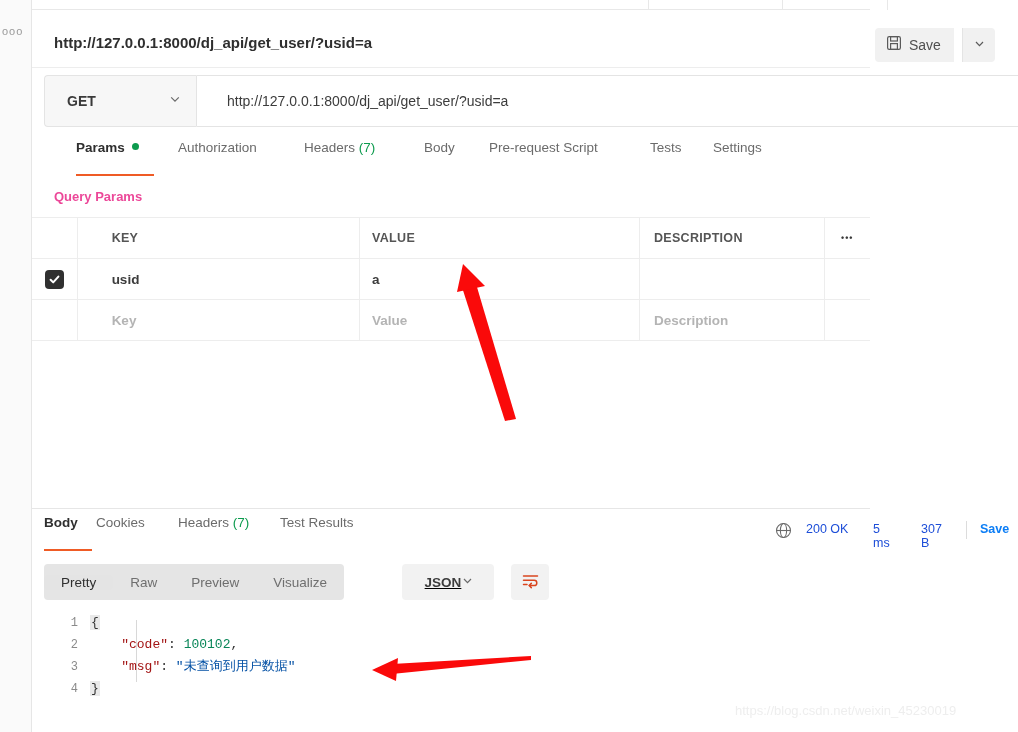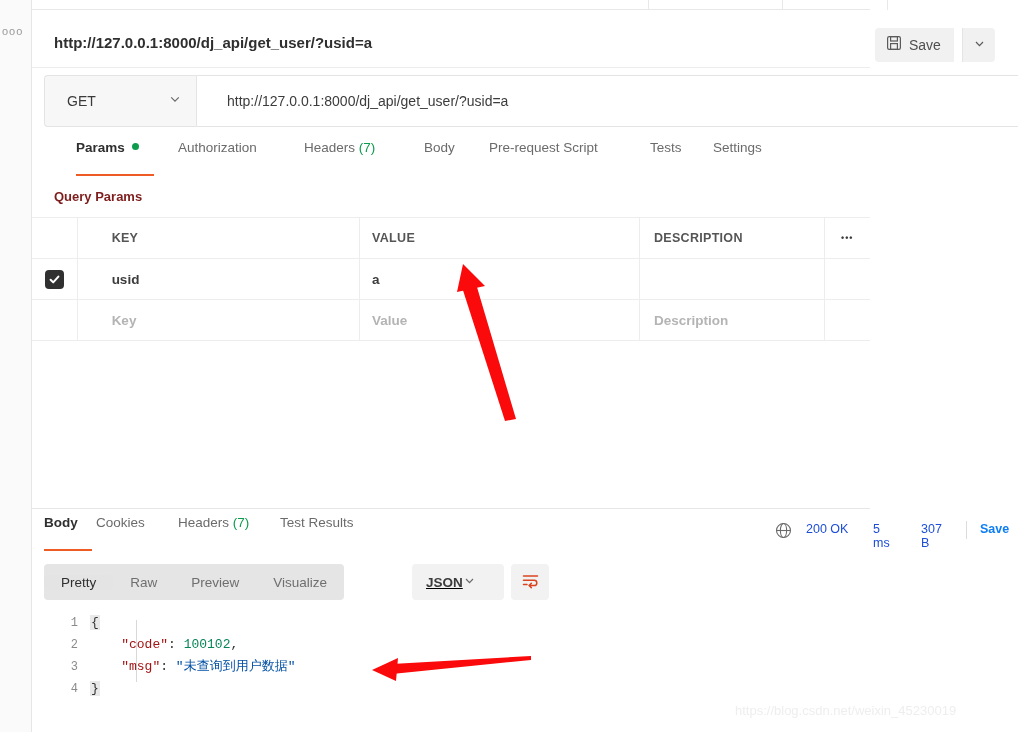--- a/index.html
+++ b/index.html
@@ -56,21 +56,21 @@
     display:flex; align-items:center; justify-content:center; cursor:pointer;
   }
 
   
   .urlbar { position:absolute; left:32px; top:75px; right:0; height:52px; }
   .method-box {
     position:absolute; left:12px; top:0; width:152px; height:52px;
     background:#f7f7f7; border:1px solid #e4e4e4; border-right:none;
     border-radius:4px 0 0 4px; display:flex; align-items:center;
   }
-  .method-box .m { margin-left:22px; font-size:14px; font-weight:normal; color:#3a3a3a; }
+  .method-box .m { margin-left:22px; font-size:14px; font-weight:bold; color:#3a3a3a; }
   .method-box .cv { position:absolute; right:14px; }
   .url-box {
     position:absolute; left:164px; top:0; width:826px; height:52px;
     background:#fff; border:1px solid #e4e4e4; border-radius:0 4px 4px 0;
     display:flex; align-items:center;
   }
   .url-box .u { margin-left:30px; font-size:14px; color:#3c3c3c; }
 
   
   .req-tabs {
@@ -86,21 +86,21 @@
   }
   .greendot {
     display:inline-block; width:7px; height:7px; border-radius:50%;
     background:#0d9b4e; margin-left:7px; vertical-align:2px;
   }
   .cnt { color:#0d9b4e; }
 
   
   .qp-label {
     position:absolute; left:54px; top:189px;
-    font-size:13px; font-weight:bold; color:#7f1d1d;
+    font-size:13px; font-weight:bold; color:#ec4899;
   }
   .ptable { position:absolute; left:32px; top:217px; right:0; }
   .prow { position:relative; height:41px; border-top:1px solid #ededed; display:flex; }
   .prow.hdr { height:41px; border-top:1px solid #ededed; background:#fff; }
   .pcell {
     position:relative; height:100%; display:flex; align-items:center;
     border-right:1px solid #ededed; font-size:13.5px; color:#3c3c3c;font-weight:bold;
   }
   .pcell.c0 { width:56px; justify-content:center; border-right:1px solid #ededed; }
   .pcell.c1 { width:340px; padding-left:34px; }
@@ -135,23 +135,23 @@
   .vtabs {
     position:absolute; left:44px; top:564px; height:36px;
     background:#e5e5e5; border-radius:4px; display:flex; align-items:center;
   }
   .vtab {
     display:flex; align-items:center; padding:0 17px;
     font-size:13.5px; color:#6f6f6f; cursor:pointer;
   }
   .vtab.active { background:#e4e4e4; border-radius:4px; color:#2f2f2f; }
   .json-sel {
-    position:absolute; left:412px; top:564px; width:92px; height:36px;
+    position:absolute; left:402px; top:564px; width:92px; height:36px;
     background:#f2f2f2; border-radius:4px; display:flex; align-items:center;
-    justify-content:flex-start; padding:0 11px 0 14px; cursor:pointer;text-decoration:underline;
+    justify-content:center; padding:0 11px 0 14px; cursor:pointer;text-decoration:underline;
   }
   .json-sel .t { font-size:13.5px; color:#3c3c3c; font-weight:bold; }
   .fmt-btn {
     position:absolute; left:511px; top:564px; width:38px; height:36px;
     background:#f2f2f2; border-radius:4px;
     display:flex; align-items:center; justify-content:center; cursor:pointer;
   }
 
   
   .code {

